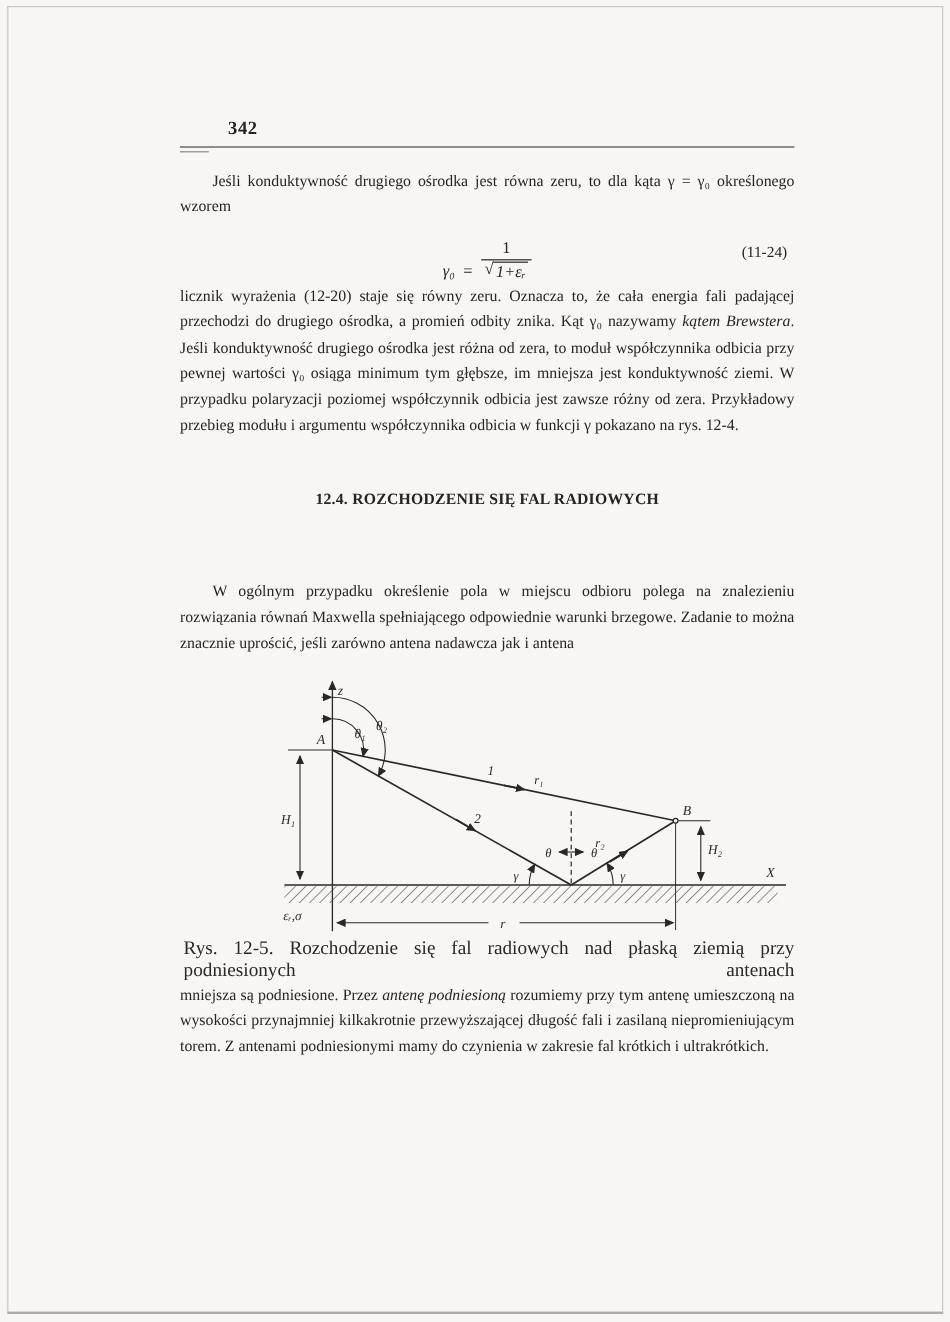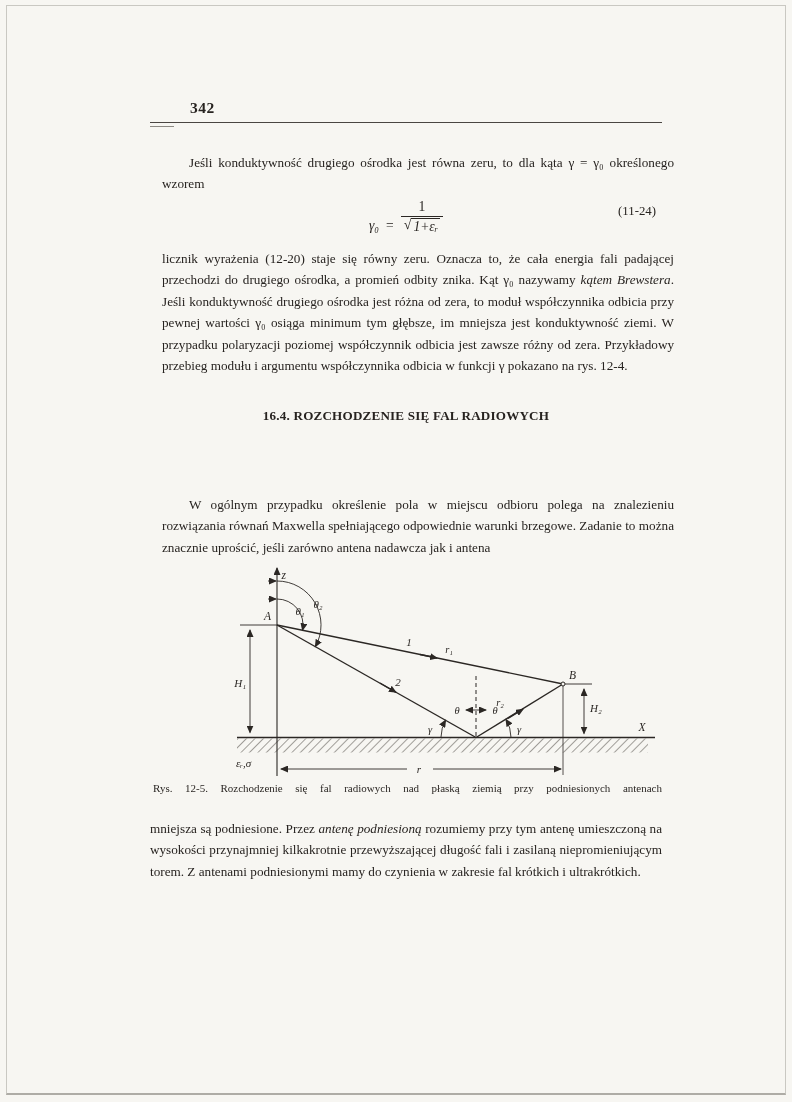--- a/index.html
+++ b/index.html
@@ -11,21 +11,21 @@
   
   .header-row{position:absolute;left:150px;top:99px;width:512px;height:23px;
               border-bottom:1.3px solid #4a4642;}
   .page-num{position:absolute;left:0;top:0;font-size:15.5px;font-weight:bold;letter-spacing:.5px;margin-left:40px;}
   .page-num-underline{position:absolute;left:150px;top:126px;width:24px;border-bottom:1.5px solid #8d8a84;}
   .running-title{position:absolute;left:40px;right:40px;top:6px;text-align:center;
                  font-size:9.8px;letter-spacing:1.1px;color:#38342f;white-space:nowrap;}
 
   
   .para{position:absolute;left:150px;width:512px;font-size:13.2px;line-height:21.4px;
-        text-align:justify;margin:12px;}
+        text-align:justify;margin:0;}
   .indent{text-indent:27px;}
   #p1{top:140px;}
   #p2{top:236px;}
   #p3{top:482px;}
   .inline-italic{font-style:italic;}
 
   
   .equation-row{position:absolute;left:150px;top:187px;width:512px;height:47px;font-size:13.6px;}
   .eq-center{position:absolute;inset:0;display:flex;align-items:flex-end;justify-content:center;gap:7px;}
   .eq-gamma{font-style:italic;}
@@ -37,21 +37,21 @@
   .eq-number{position:absolute;right:6px;top:50%;transform:translateY(-50%);font-size:12.8px;}
 
   
   .section-heading{position:absolute;left:150px;top:406px;width:512px;text-align:center;
                    font-weight:bold;font-size:13.1px;line-height:20px;letter-spacing:.2px;}
 
   
   .figure-wrap{position:absolute;left:228px;top:558px;width:436px;height:222px;}
   .figure-wrap svg{display:block;}
   .fig-label{font-family:"Liberation Serif","DejaVu Serif",serif;font-style:italic;fill:#2b2724;}
-  .fig-caption{position:absolute;left:153px;top:782px;width:509px;font-size:11px;
+  .fig-caption{position:absolute;left:153px;top:782px;width:509px;font-size:16px;
                text-align:justify;text-align-last:justify;color:#2b2724;}
 
   
   .bottom-block{position:absolute;left:150px;top:818px;width:512px;}
   .bottom-block p{margin:0;font-size:13.2px;line-height:21.4px;text-align:justify;}
 </style>
 </head>
 <body>
 
 <div class="page">
@@ -75,21 +75,21 @@
           <span class="radicand">1+εᵣ</span>
         </span>
       </span>
     </div>
     <span class="eq-number">(11-24)</span>
   </div>
 
   <p class="para" id="p2"><span>licznik wyrażenia (12-20) staje się równy zeru. Oznacza to, że cała energia fali padającej przechodzi do drugiego ośrodka, a promień odbity znika. Kąt γ₀ nazywamy </span><span class="inline-italic">kątem Brewstera</span><span>. Jeśli konduktywność drugiego ośrodka jest różna od zera, to moduł współczynnika odbicia przy pewnej wartości γ₀ osiąga minimum tym głębsze, im mniejsza jest konduktywność ziemi. W przypadku polaryzacji poziomej współczynnik odbicia jest zawsze różny od zera. Przykładowy przebieg modułu i argumentu współczynnika odbicia w funkcji γ pokazano na rys. 12-4.</span></p>
 
   <div class="section-heading">
-    <div>16.4. ROZCHODZENIE SIĘ FAL RADIOWYCH</div>
+    <div>12.4. ROZCHODZENIE SIĘ FAL RADIOWYCH</div>
   </div>
 
   <p class="para indent" id="p3">W ogólnym przypadku określenie pola w miejscu odbioru polega na znalezieniu rozwiązania równań Maxwella spełniającego odpowiednie warunki brzegowe. Zadanie to można znacznie uprościć, jeśli zarówno antena nadawcza jak i antena</p>
 
   <div class="figure-wrap">
     <svg width="436" height="222" viewBox="228 558 436 222">
       <defs>
         <marker id="ah" markerUnits="userSpaceOnUse" markerWidth="9" markerHeight="7" refX="7" refY="3.5" orient="auto">
           <path d="M0,0 L8,3.5 L0,7 z" fill="#2b2724"></path>
         </marker>

